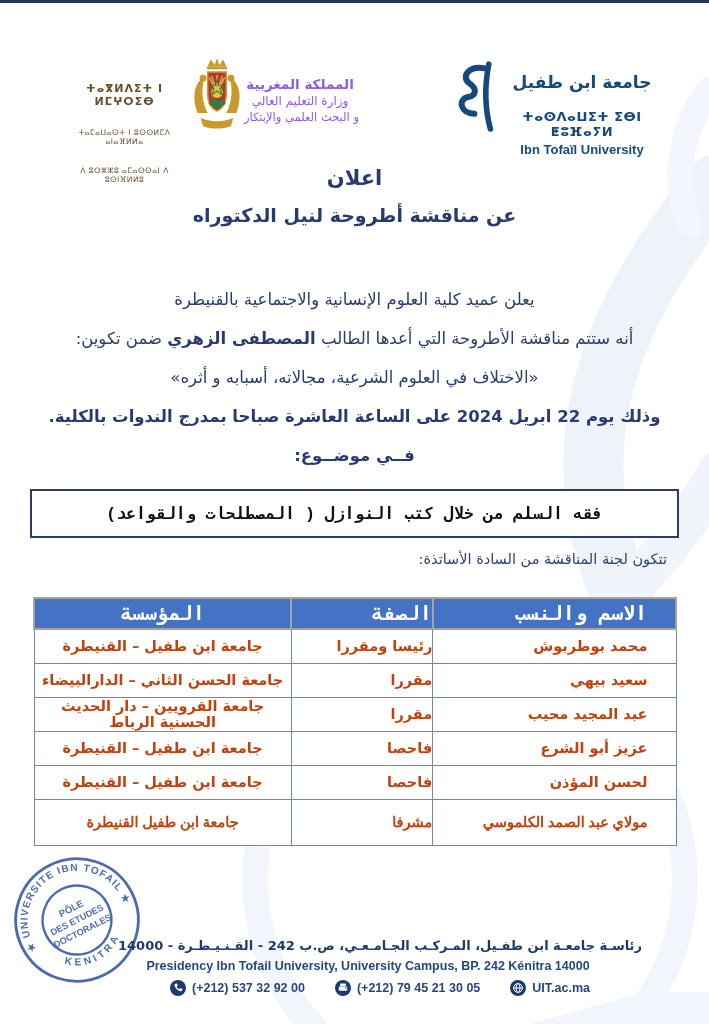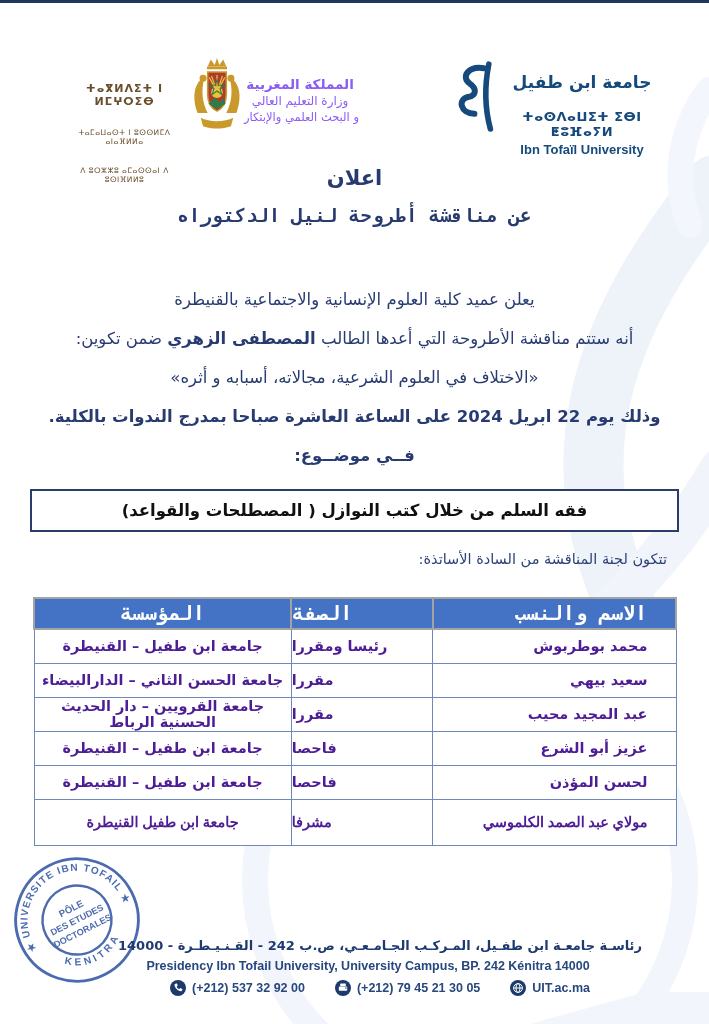--- a/index.html
+++ b/index.html
@@ -28,46 +28,46 @@
   .uni-logo-icon { left:452px; top:58px; }
   .uni-logo-text { left:502px; top:72px; width:160px; text-align:center; color:#164a7c; }
   .uni-ar { font-size:17px; font-weight:bold; direction:rtl; }
   .uni-tif { font-size:13px; font-weight:bold; letter-spacing:.5px; margin-top:17px; }
   .uni-en { font-family:"Liberation Sans", sans-serif; font-size:13px; font-weight:bold; margin-top:3px; }
 
   
   .ann-title { left:0; top:166px; width:709px; text-align:center; direction:rtl;
     color:#273b70; font-size:21px; font-weight:bold; }
   .ann-subtitle { left:0; top:204px; width:709px; text-align:center; direction:rtl;
-    color:#273b70; font-size:19px; font-weight:bold;font-family:Liberation Mono, monospace; }
+    color:#273b70; font-size:19px; font-weight:bold; }
 
   .ann-body { left:34px; top:280px; width:641px; text-align:center; direction:rtl;
     color:#273b70; font-size:16.5px; line-height:39px; }
   .ann-body .b { font-weight:bold; }
 
-  .subject-box { left:30px; top:489px; width:649px; height:43px;
-    border:2px solid #2c3c6a; background:#fff; display:flex; align-items:center; justify-content:center; }
+  .subject-box { left:30px; top:489px; width:649px; height:49px;
+    border:2px solid #2c3c6a; background:#fff; display:flex; align-items:center; justify-content:center;font-family:Liberation Mono, monospace; }
   .subject-box span { direction:rtl; color:#101010; font-size:16.5px; font-weight:bold; }
 
   .committee-intro { left:30px; top:551px; width:637px; text-align:right; direction:rtl;
     color:#2c4179; font-size:14.5px; }
 
   
   .committee { left:33px; top:597px; width:644px; border-collapse:collapse; direction:rtl;
     font-size:14.5px; }
   .committee th {
     background:#4472c4; color:#ffffff; font-weight:bold; font-size:20px;
     height:31px; border:2px solid #a3a3a3; text-align:center;font-family:Liberation Mono, monospace;
   }
   .committee td {
-    border:1px solid #6e88bd; color:#4c1d95; font-weight:bold; height:34px;
+    border:1px solid #6e88bd; color:#c2410c; font-weight:bold; height:34px;
     background:#fff;
   }
   .committee .col-name { width:244px; text-align:right; padding-right:28px; }
-  .committee .col-role { width:142px; text-align:left; }
+  .committee .col-role { width:142px; text-align:right; }
   .committee .col-inst { width:258px; text-align:center; }
   .committee tr.tall td { height:46px;font-family:Liberation Serif, serif; }
 
   
   .stamp { left:10px; top:853px; transform:rotate(-27deg); opacity:.92; }
 
   
   .footer-ar { left:50px; top:938px; width:660px; text-align:center; direction:rtl;
     color:#1e3a70; font-size:13px; font-weight:bold; }
   .footer-en { left:38px; top:959px; width:660px; text-align:center;

